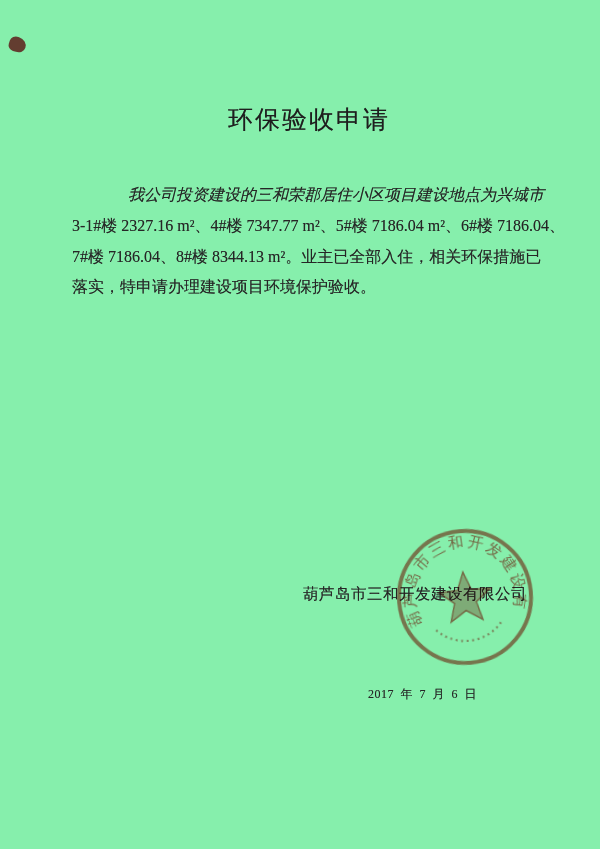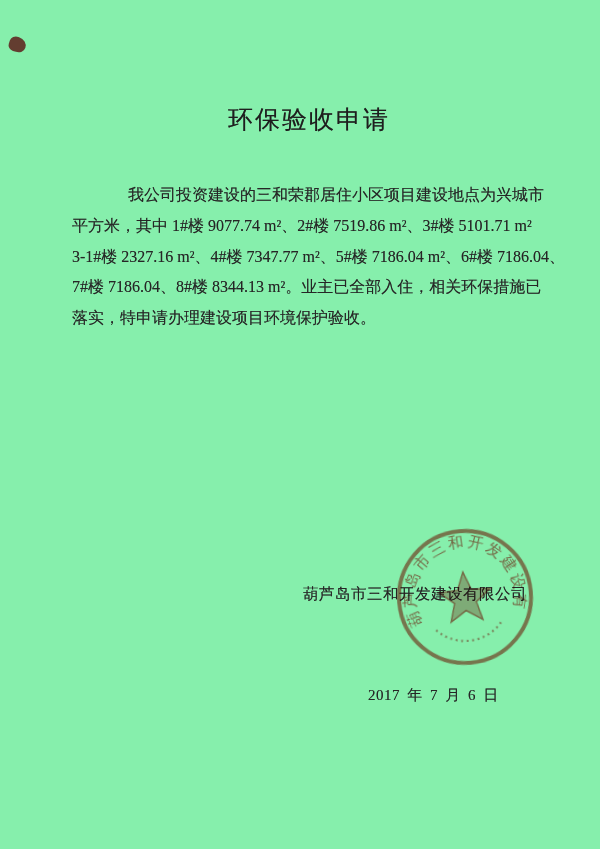--- a/index.html
+++ b/index.html
@@ -47,37 +47,37 @@
     font-size: 16px;
     line-height: 30.8px;
     color: #262626;
     text-shadow: 0 0 0.4px rgba(40,40,40,.5);
   }
   .body-text .line {
     text-align: justify;
     text-align-last: justify;
     white-space: nowrap;
   }
-  .body-text .line.first { padding-left: 56px; }
+  .body-text .line.first { padding-left: 56px; font-style: italic; }
   .body-text .line.last  { text-align-last: left; white-space: normal; }
   .company {
     position: absolute;
     left: 303px;
     top: 584px;
     font-size: 15.5px;
     letter-spacing: 0.5px;
     color: #262626;
     z-index: 1;
     text-shadow: 0 0 0.4px rgba(40,40,40,.5);
   }
   .date {
     position: absolute;
     left: 368px;
     top: 686px;
-    font-size: 15px;
+    font-size: 12px;
     letter-spacing: 0.5px;
     word-spacing: 3px;
     color: #262626;
     text-shadow: 0 0 0.4px rgba(40,40,40,.5);
   }
   .stamp {
     position: absolute;
     left: 394px;
     top: 526px;
     width: 142px;
@@ -93,21 +93,20 @@
 <body>
 
 <div class="page">
 
   <div class="corner-mark"></div>
 
   <h1 class="title">环保验收申请</h1>
 
   <div class="body-text">
     <div class="line first">我公司投资建设的三和荣郡居住小区项目建设地点为兴城市</div>
-    <div class="line">平方米，其中 1#楼 9077.74 m²、2#楼 7519.86 m²、3#楼 5101.71 m²</div>
     <div class="line">3-1#楼 2327.16 m²、4#楼 7347.77 m²、5#楼 7186.04 m²、6#楼 7186.04、</div>
     <div class="line">7#楼 7186.04、8#楼 8344.13 m²。业主已全部入住，相关环保措施已</div>
     <div class="line last">落实，特申请办理建设项目环境保护验收。</div>
   </div>
 
   <div class="company">葫芦岛市三和开发建设有限公司</div>
 
   <svg class="stamp" viewBox="0 0 142 142" xmlns="http://www.w3.org/2000/svg">
     <defs>
       <path id="stamp-arc" d="M 27.7 96 A 50 50 0 1 1 114.3 96" fill="none"></path>

